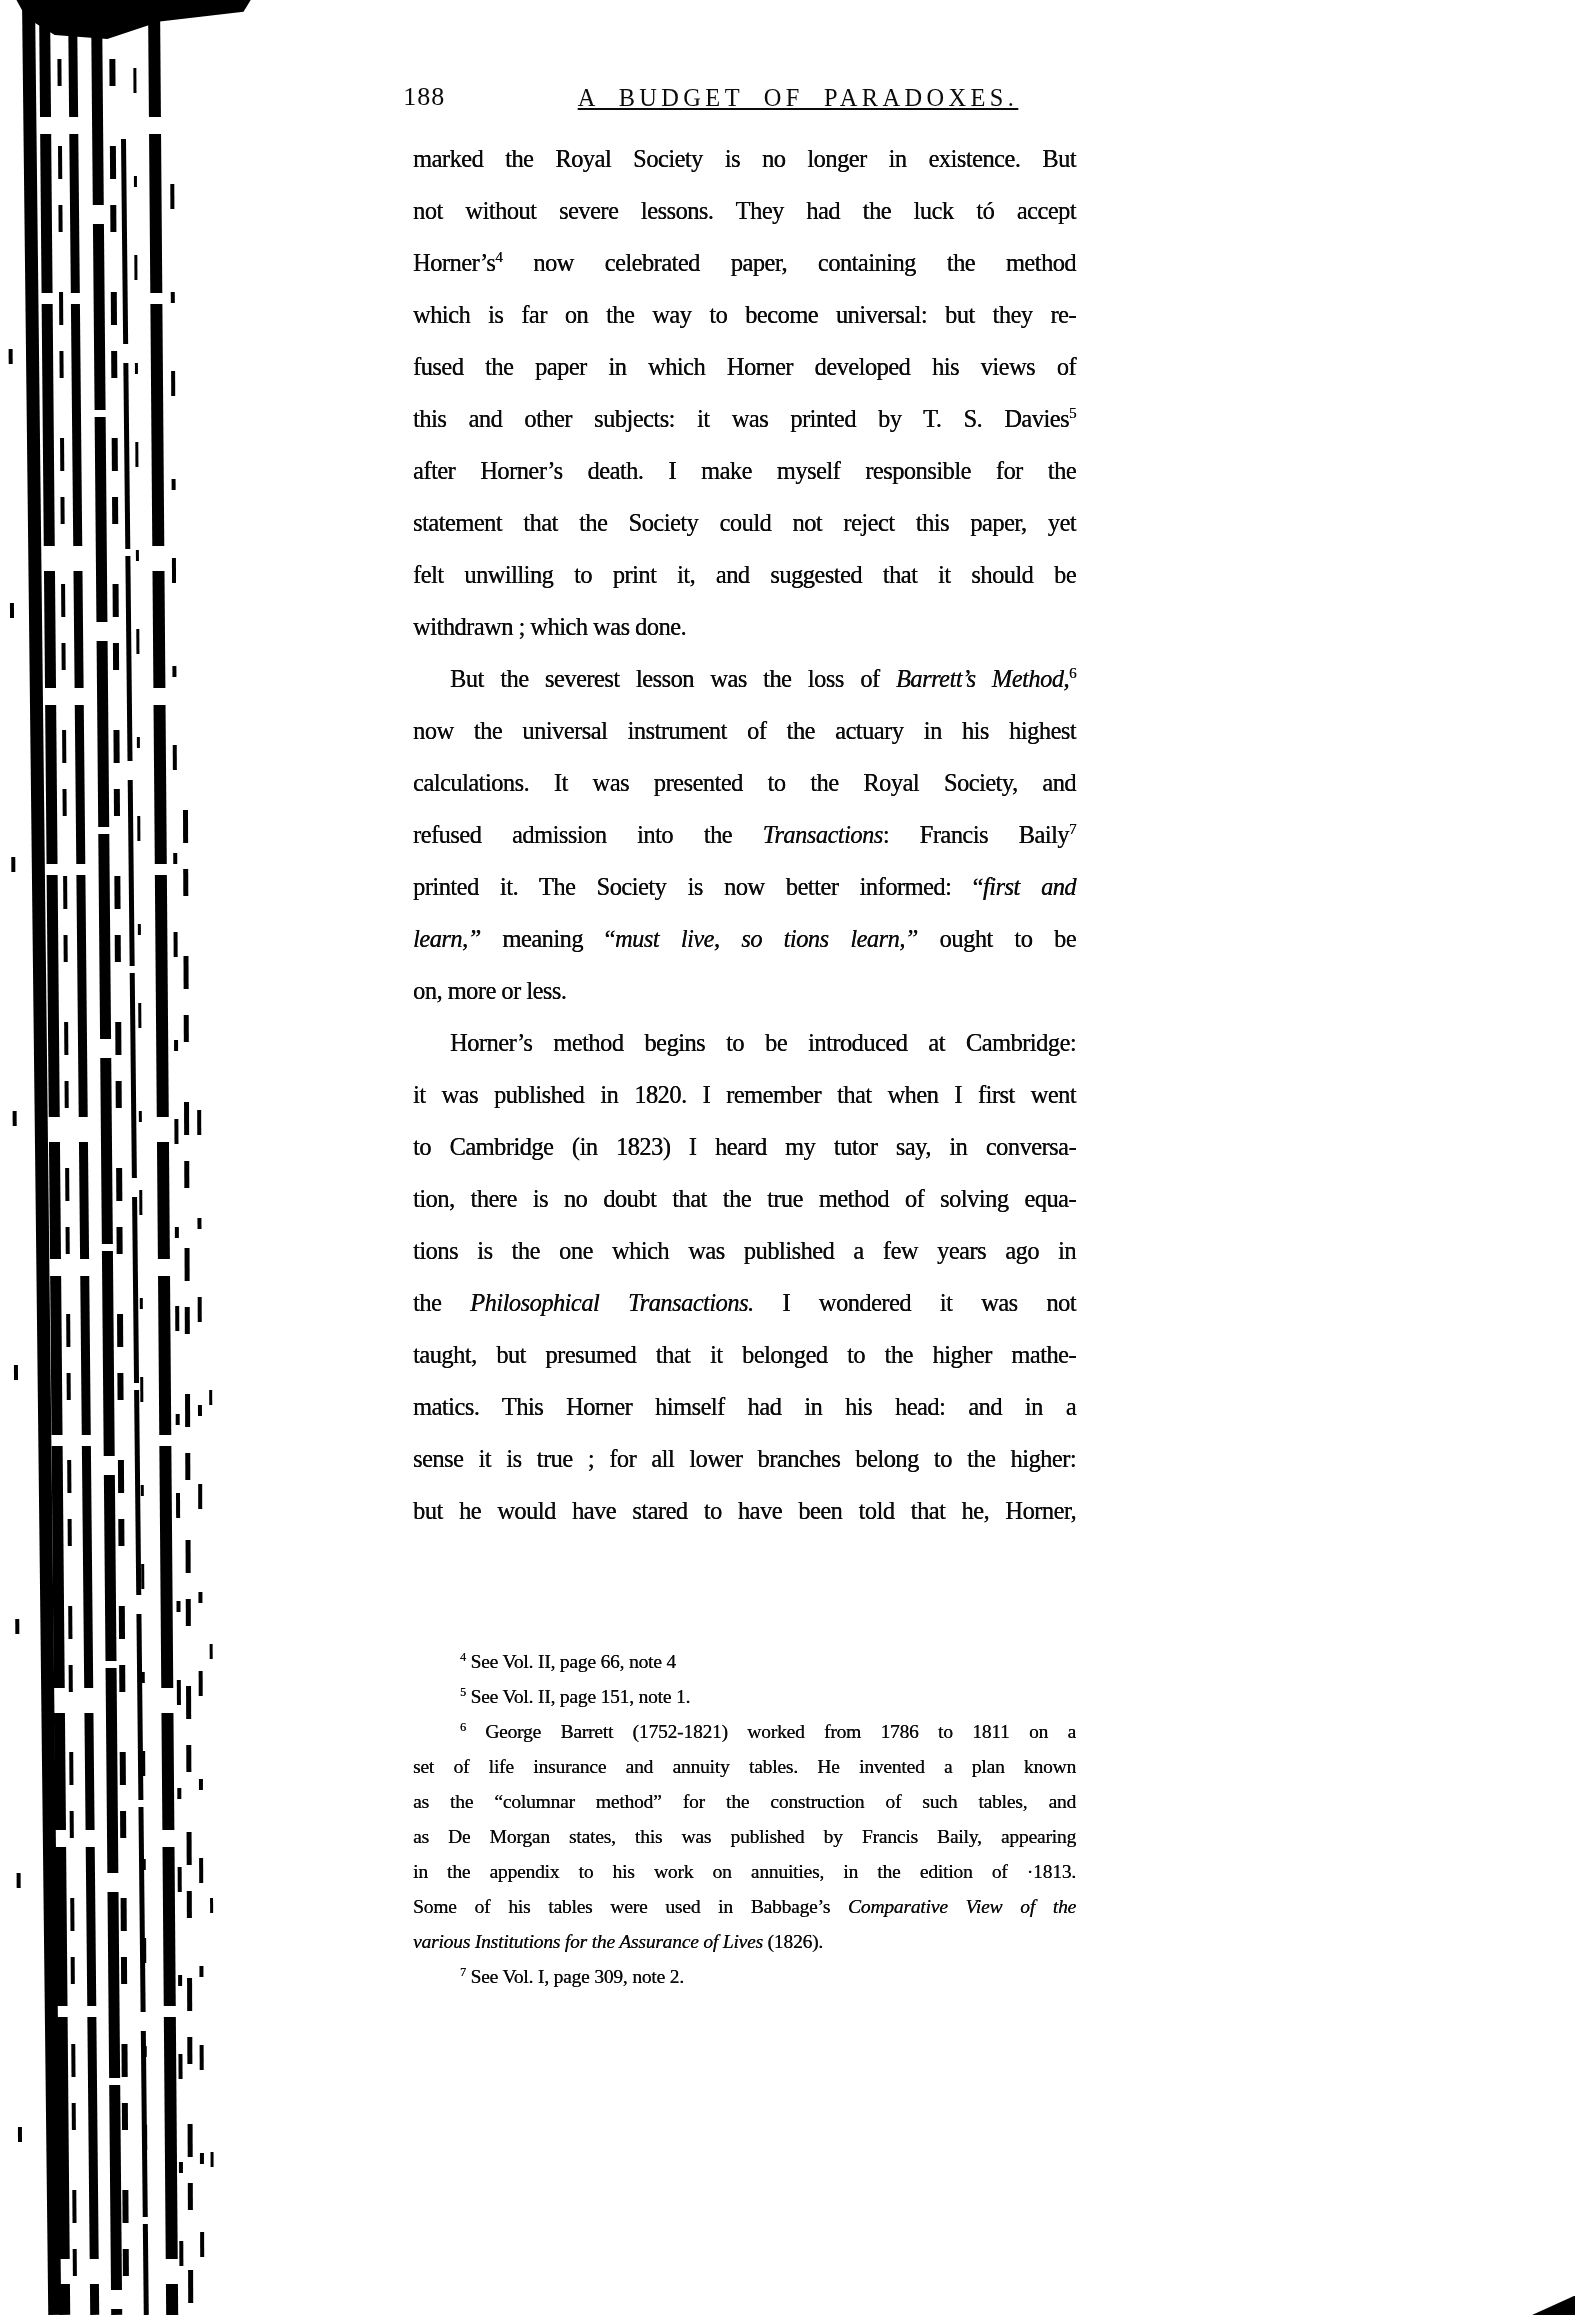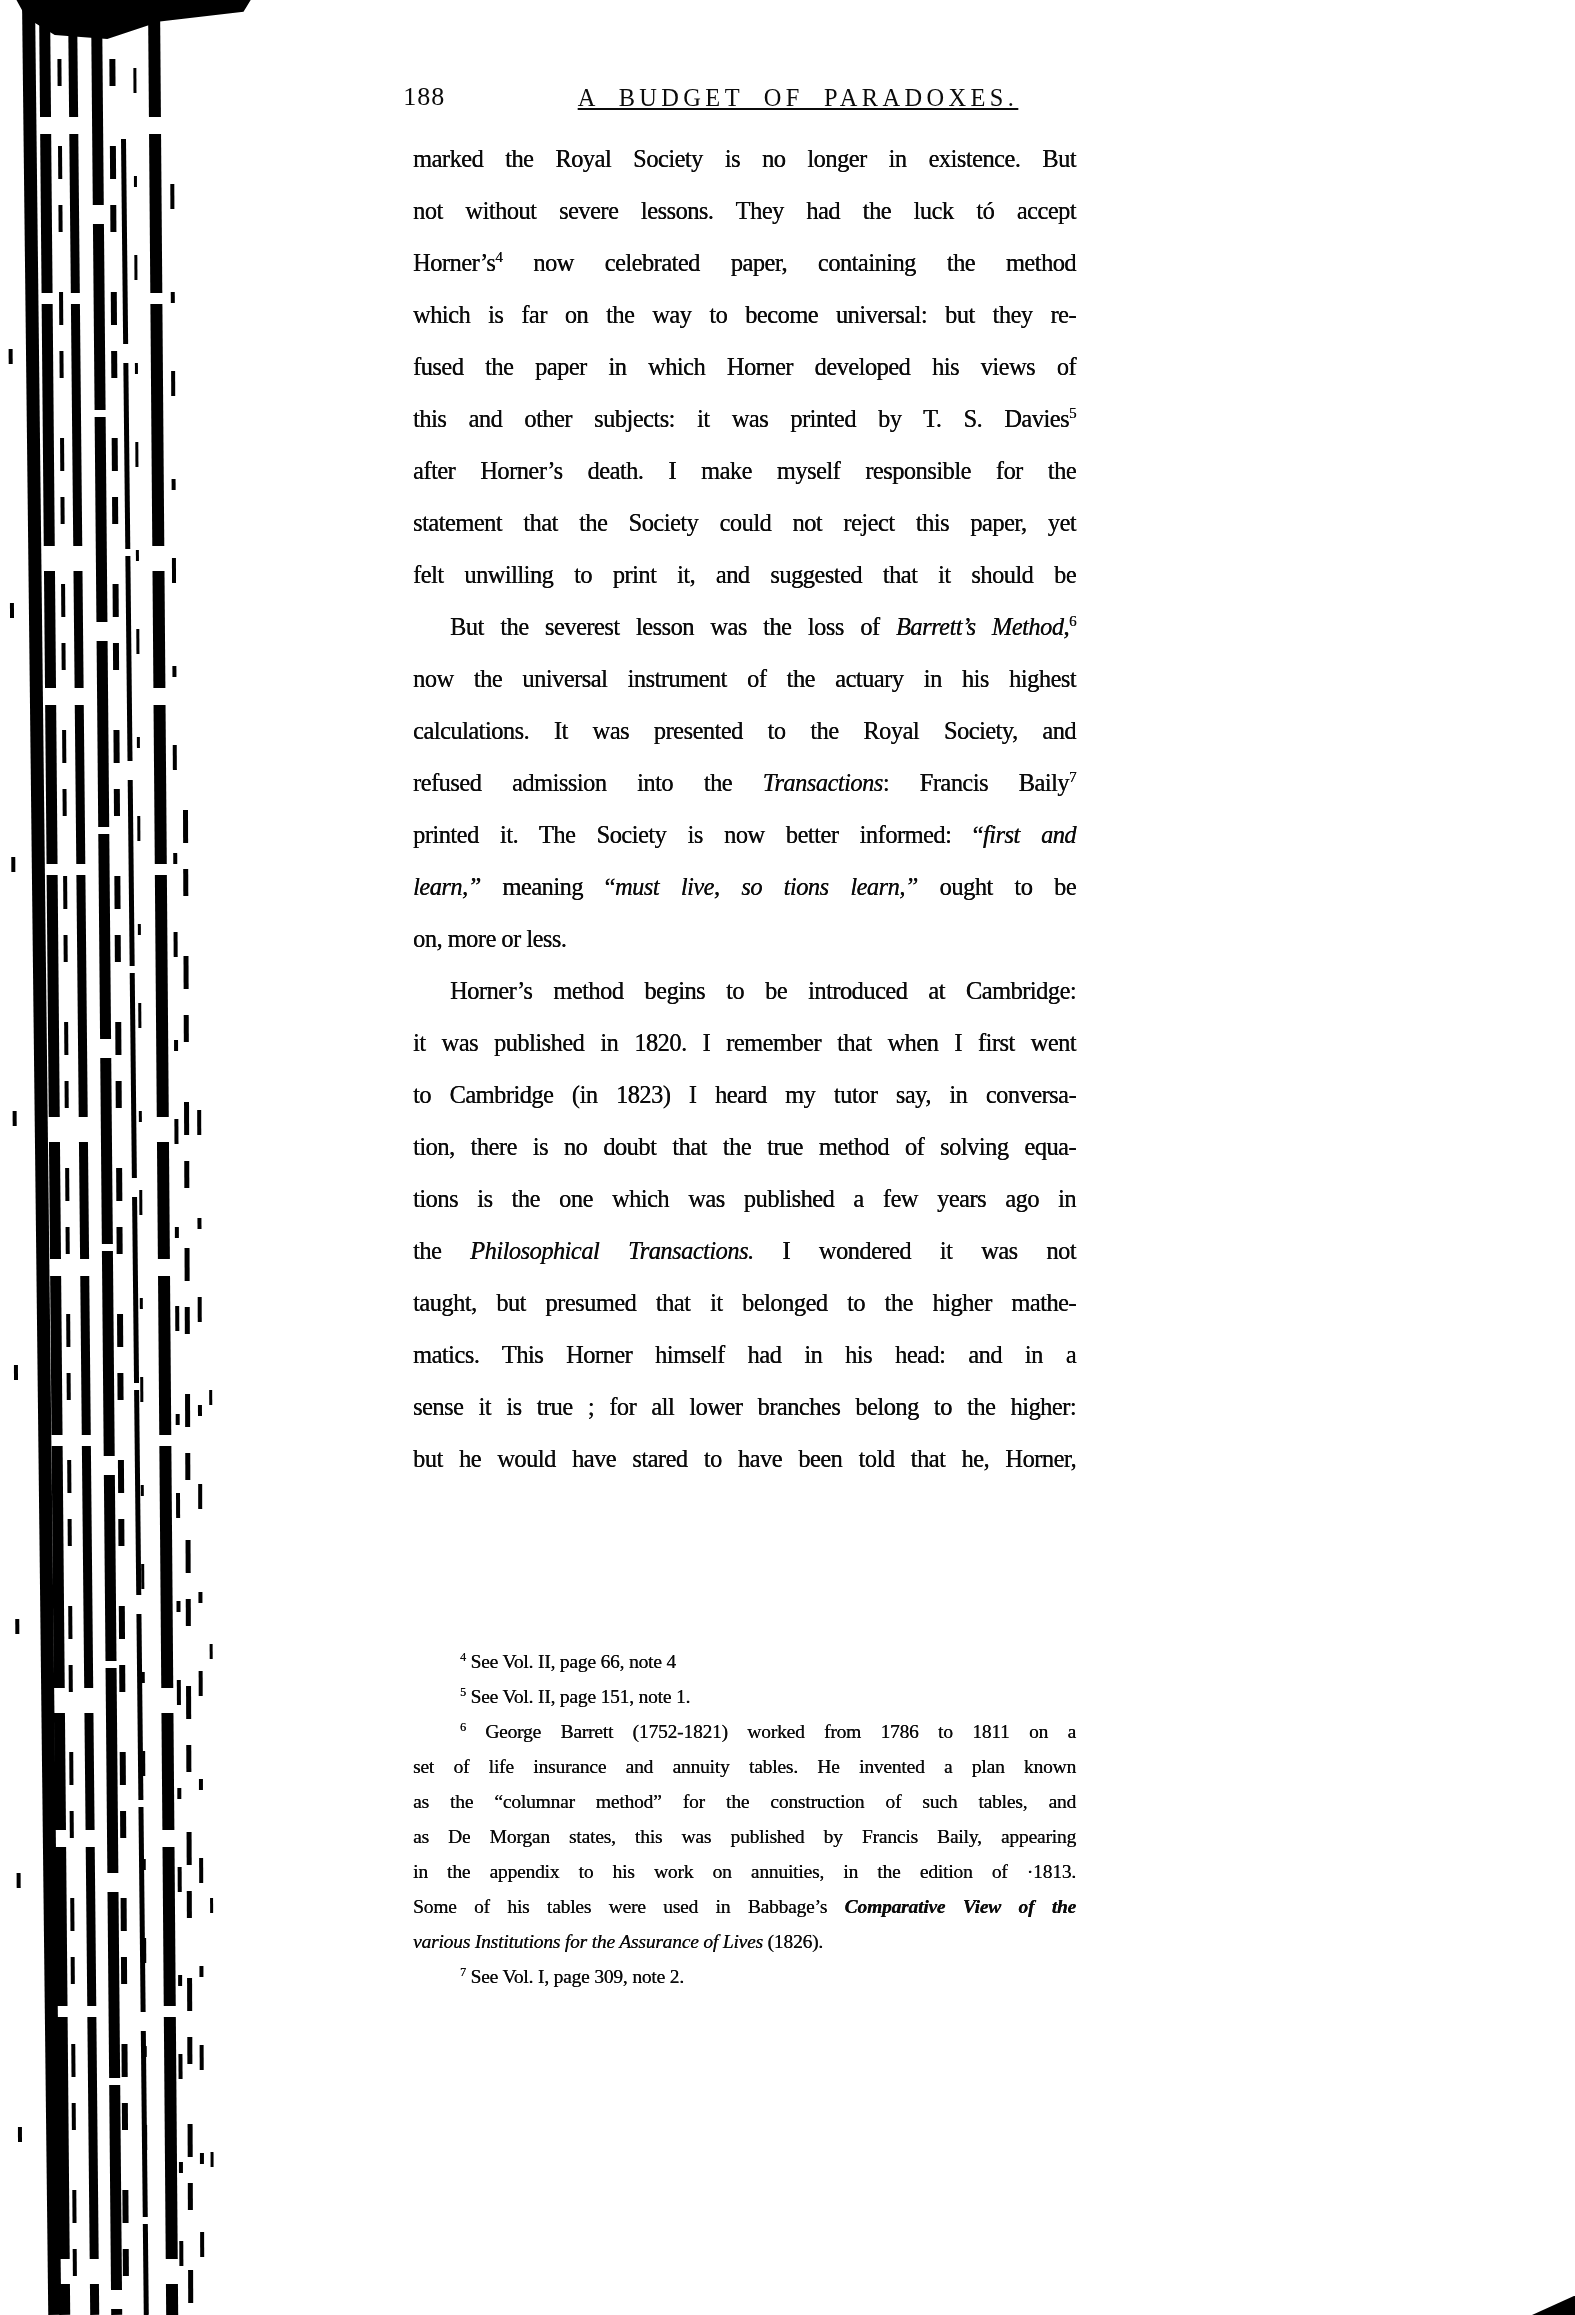--- a/index.html
+++ b/index.html
@@ -68,20 +68,21 @@
 <div class="textcol bodytext">
     <div class="tline j"><span>marked the Royal Society is no longer in existence. But</span></div>
     <div class="tline j"><span>not without severe lessons. They had the luck tó accept</span></div>
     <div class="tline j"><span>Horner’s</span><sup>4</sup><span> now celebrated paper, containing the method</span></div>
     <div class="tline j"><span>which is far on the way to become universal: but they re-</span></div>
     <div class="tline j"><span>fused the paper in which Horner developed his views of</span></div>
     <div class="tline j"><span>this and other subjects: it was printed by T. S. Davies</span><sup>5</sup></div>
     <div class="tline j"><span>after Horner’s death. I make myself responsible for the</span></div>
     <div class="tline j"><span>statement that the Society could not reject this paper, yet</span></div>
     <div class="tline j"><span>felt unwilling to print it, and suggested that it should be</span></div>
+    <div class="tline"><span>withdrawn ; which was done.</span></div>
     <div class="tline j ind"><span>But the severest lesson was the loss of </span><span style="font-style: italic;">Barrett’s Method,</span><sup>6</sup></div>
     <div class="tline j"><span>now the universal instrument of the actuary in his highest</span></div>
     <div class="tline j"><span>calculations. It was presented to the Royal Society, and</span></div>
     <div class="tline j"><span>refused admission into the </span><span style="font-style: italic;">Transactions</span><span>: Francis Baily</span><sup>7</sup></div>
     <div class="tline j"><span>printed it. The Society is now better informed: “</span><span style="font-style: italic;">first and</span></div>
     <div class="tline j"><span style="font-style: italic;">learn,”</span><span> meaning “</span><span style="font-style: italic;">must live, so tions learn,”</span><span> ought to be</span></div>
     <div class="tline"><span>on, more or less.</span></div>
     <div class="tline j ind"><span>Horner’s method begins to be introduced at Cambridge:</span></div>
     <div class="tline j"><span>it was published in 1820. I remember that when I first went</span></div>
     <div class="tline j"><span>to Cambridge (in 1823) I heard my tutor say, in conversa-</span></div>
@@ -95,19 +96,19 @@
   </div>
 
 <div class="textcol footnotes">
     <div class="tline ind"><sup>4</sup><span> See Vol. II, page 66, note 4</span></div>
     <div class="tline ind"><sup>5</sup><span> See Vol. II, page 151, note 1.</span></div>
     <div class="tline j ind"><sup>6</sup><span> George Barrett (1752-1821) worked from 1786 to 1811 on a</span></div>
     <div class="tline j"><span>set of life insurance and annuity tables. He invented a plan known</span></div>
     <div class="tline j"><span>as the “columnar method” for the construction of such tables, and</span></div>
     <div class="tline j"><span>as De Morgan states, this was published by Francis Baily, appearing</span></div>
     <div class="tline j"><span>in the appendix to his work on annuities, in the edition of ·1813.</span></div>
-    <div class="tline j"><span>Some of his tables were used in Babbage’s </span><span style="font-style: italic; font-weight: bold;">Comparative View of the</span></div>
+    <div class="tline j"><span>Some of his tables were used in Babbage’s </span><span style="font-style: italic;">Comparative View of the</span></div>
     <div class="tline"><span style="font-style: italic;">various Institutions for the Assurance of Lives</span><span> (1826).</span></div>
     <div class="tline ind"><sup>7</sup><span> See Vol. I, page 309, note 2.</span></div>
   </div>
 
 <div class="corner-mark"></div>
 
 
 </body></html>

